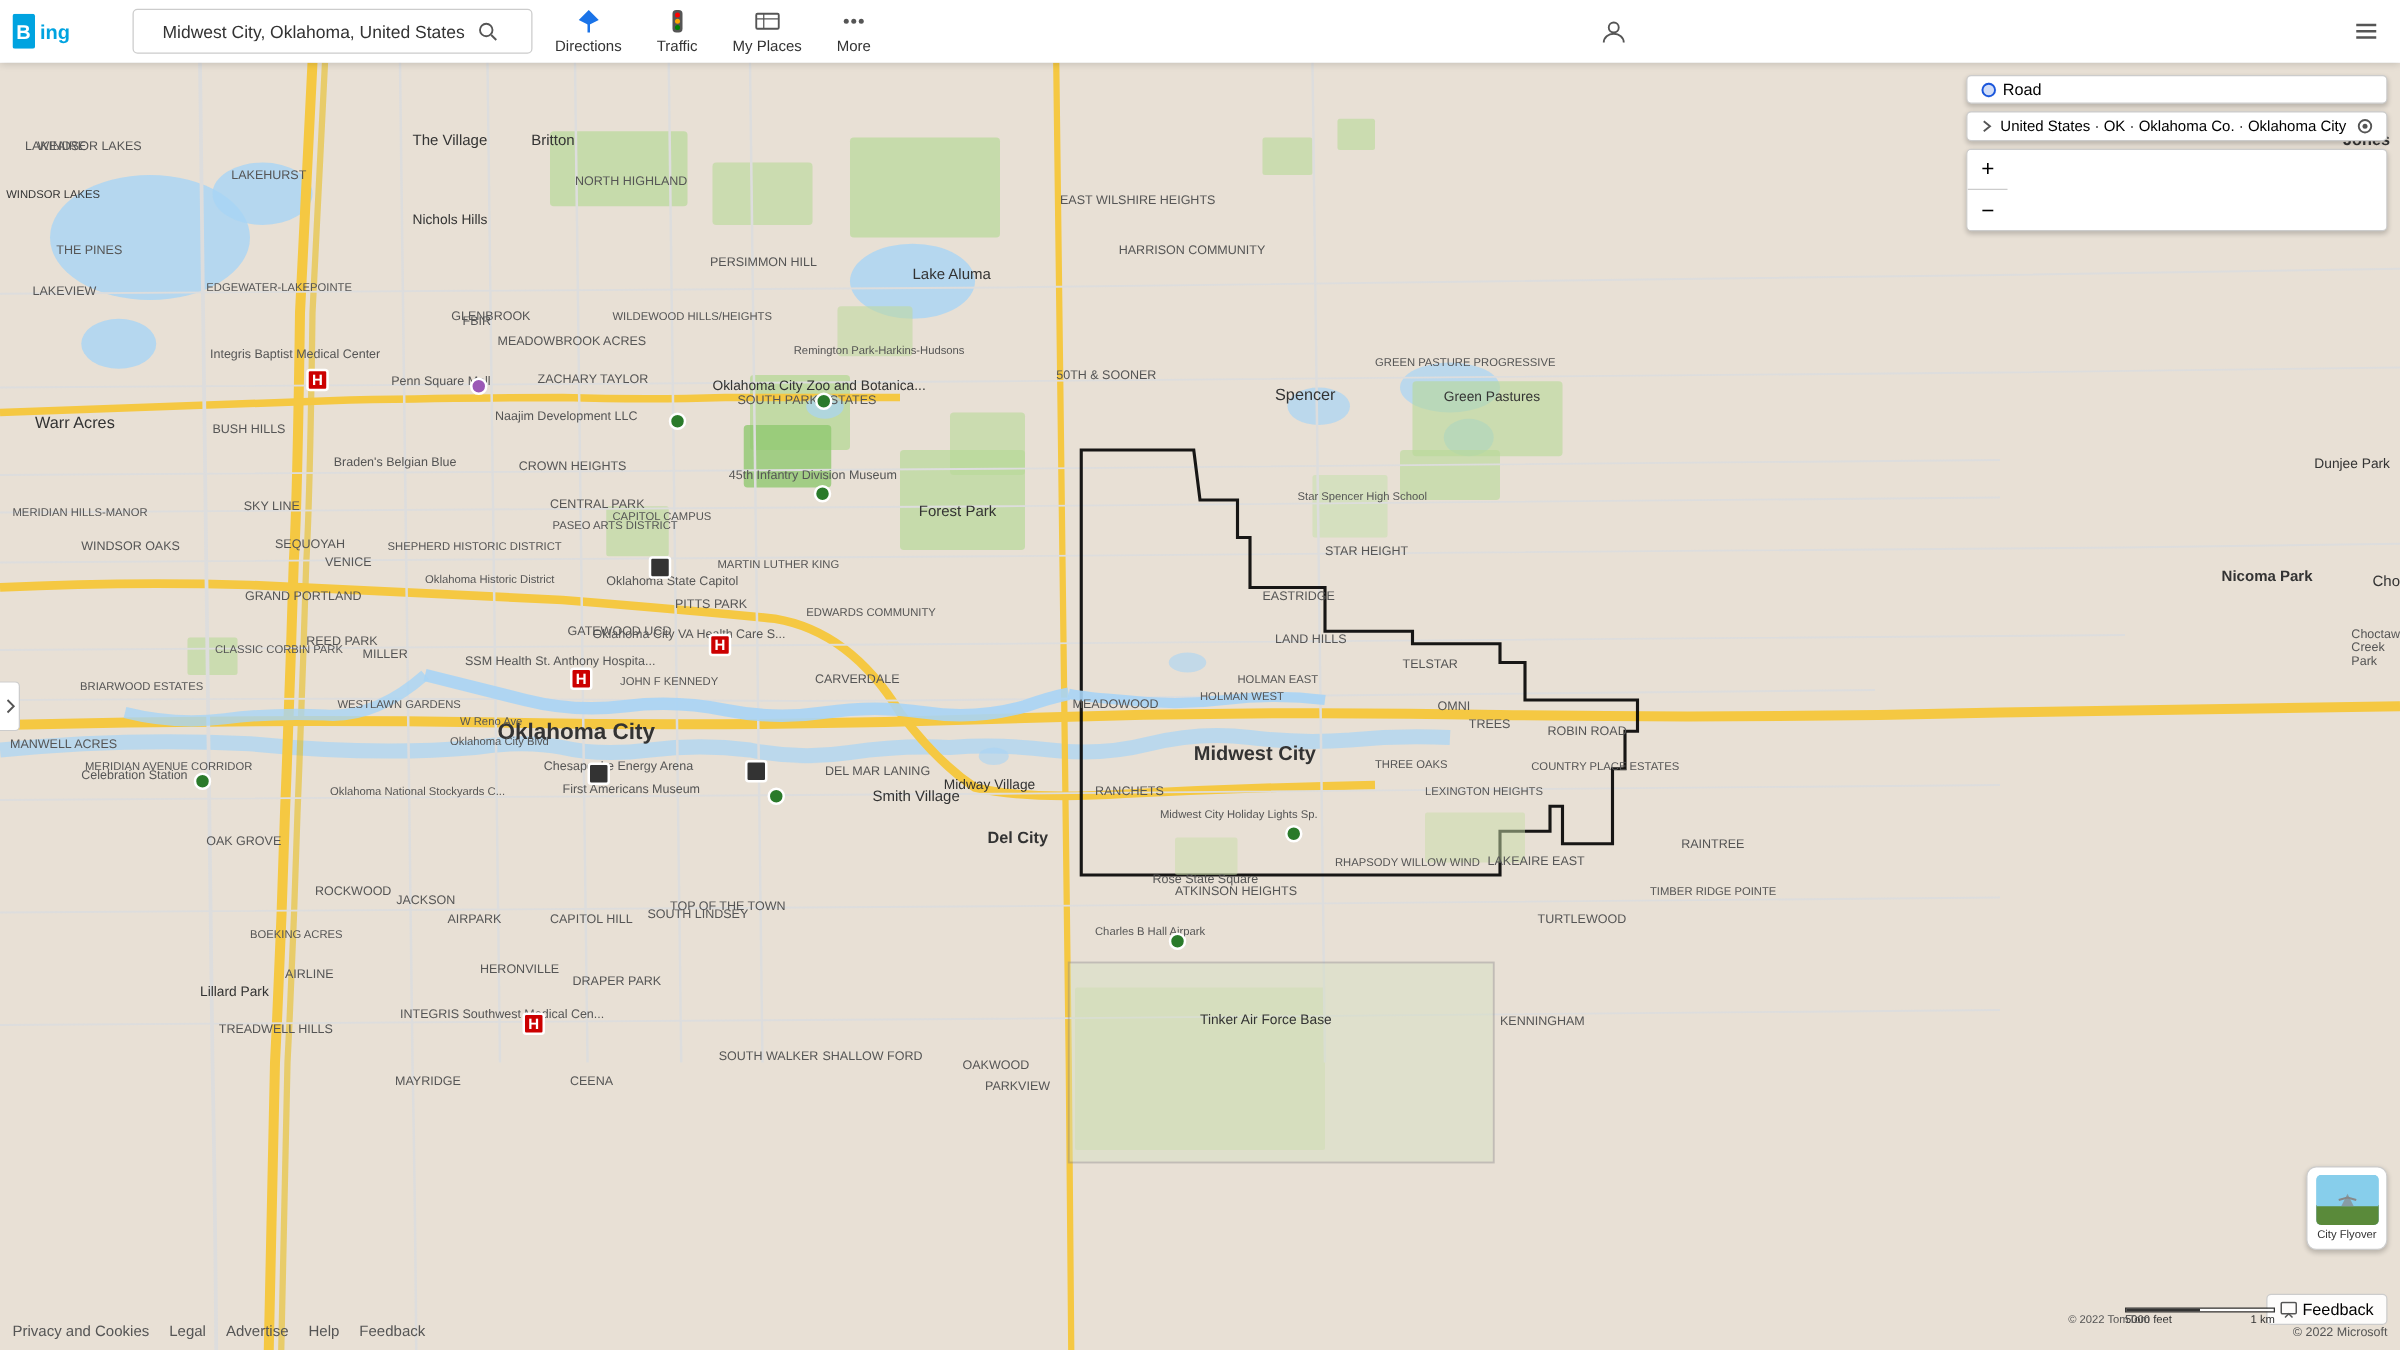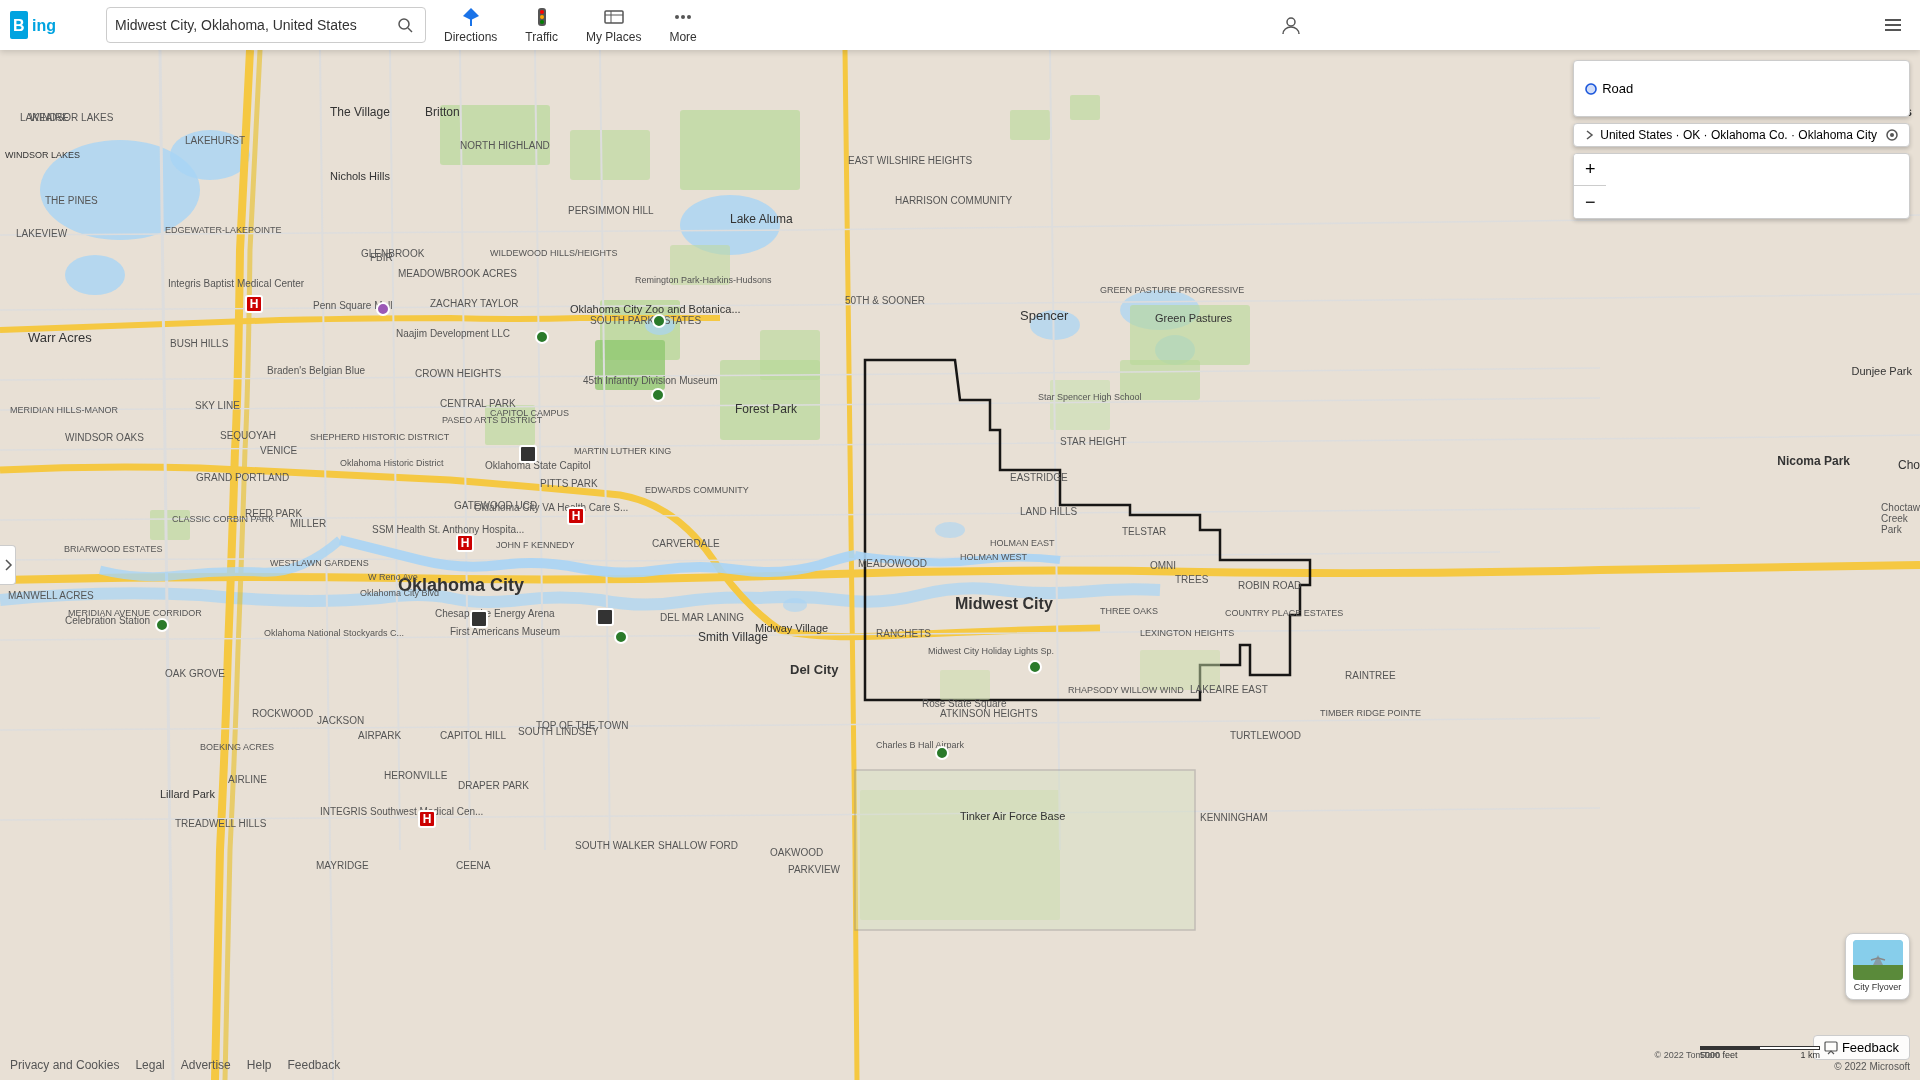--- a/index.html
+++ b/index.html
@@ -24,21 +24,21 @@
       flex-shrink: 0;
     }
     #bing-logo svg { width: 80px; height: 28px; }
     #search-box-container {
       display: flex; align-items: center;
       background: #fff;
       border: 1px solid #ccc;
       border-radius: 4px;
       width: 320px;
       height: 36px;
-      padding: 0 8px;
+      padding: 0 23px;
     }
     #search-input {
       border: none; outline: none;
       font-size: 14px;
       width: 280px;
       color: #333;
     }
     #search-button {
       background: none; border: none; cursor: pointer;
       display: flex; align-items: center; justify-content: center;
@@ -101,21 +101,21 @@
     #map-controls-top-right {
       position: absolute;
       top: 10px; right: 10px;
       display: flex; flex-direction: column; gap: 6px;
       z-index: 50;
     }
     #road-button {
       background: #fff;
       border: 1px solid #ccc;
       border-radius: 4px;
-      padding: 20px 10px;
+      padding: 3px 10px;
       font-size: 13px;
       cursor: pointer;
       display: flex; align-items: center; gap: 4px;
       box-shadow: 0 2px 4px rgba(0,0,0,0.2);
     }
     #breadcrumb-bar {
       background: #fff;
       border: 1px solid #ccc;
       border-radius: 4px;
       padding: 4px 10px;
@@ -550,21 +550,21 @@
   <div class="map-label map-label-small" style="top:494px; left:64px; font-size:9px;">BRIARWOOD ESTATES</div>
 
   <div class="map-label map-label-small" style="top:540px; left:8px;">MANWELL ACRES</div>
 
   <div class="map-label map-label-small" style="top:558px; left:68px; font-size:9px;">MERIDIAN AVENUE CORRIDOR</div>
 
   <div class="map-label map-label-small" style="top:382px; left:65px;">WINDSOR OAKS</div>
 
   <div class="map-label map-label-small" style="top:175px; left:165px; font-size:9px;">EDGEWATER-LAKEPOINTE</div>
 
-  <div class="map-label map-label-small" style="top:178px; left:16px;">LAKEVIEW</div>
+  <div class="map-label map-label-small" style="top:178px; left:26px;">LAKEVIEW</div>
 
   <div class="map-label map-label-small" style="top:145px; left:45px;">THE PINES</div>
 
   <div class="map-label map-label-small" style="top:565px; left:65px;">Celebration Station</div>
 
   <div class="map-label map-label-small" style="top:578px; left:264px; font-size:9px;">Oklahoma National Stockyards C...</div>
 
   <div class="map-label map-label-small" style="top:508px; left:270px; font-size:9px;">WESTLAWN GARDENS</div>
 
   <div class="map-label map-label-small" style="top:522px; left:368px; font-size:9px;">W Reno Ave</div>

